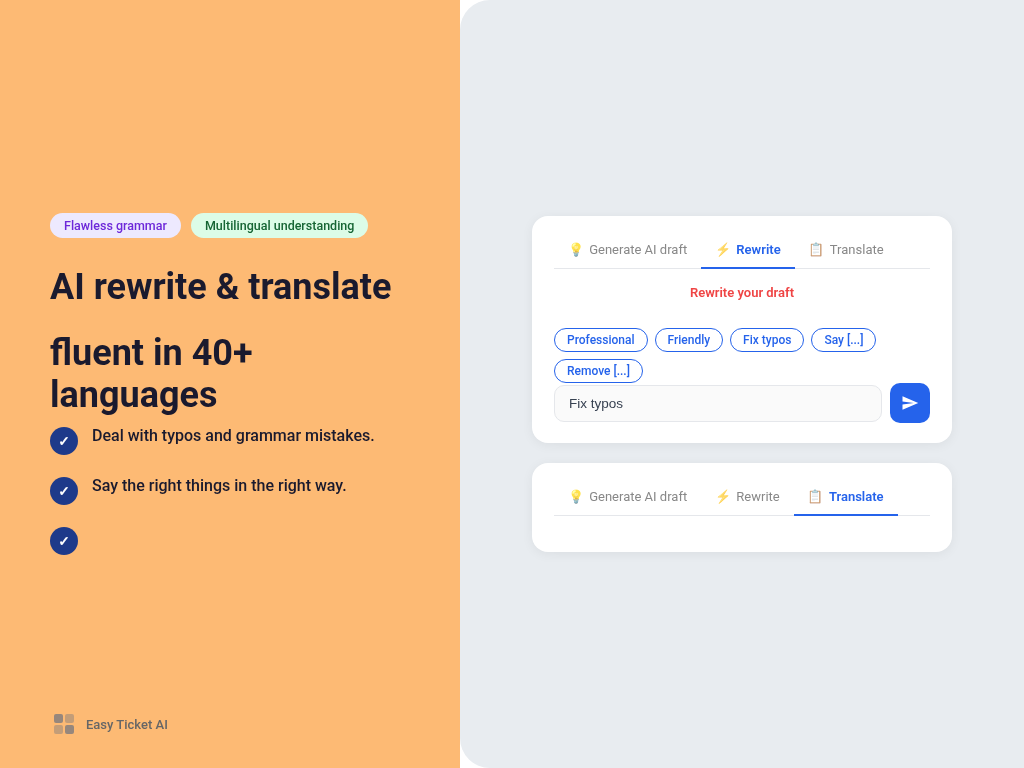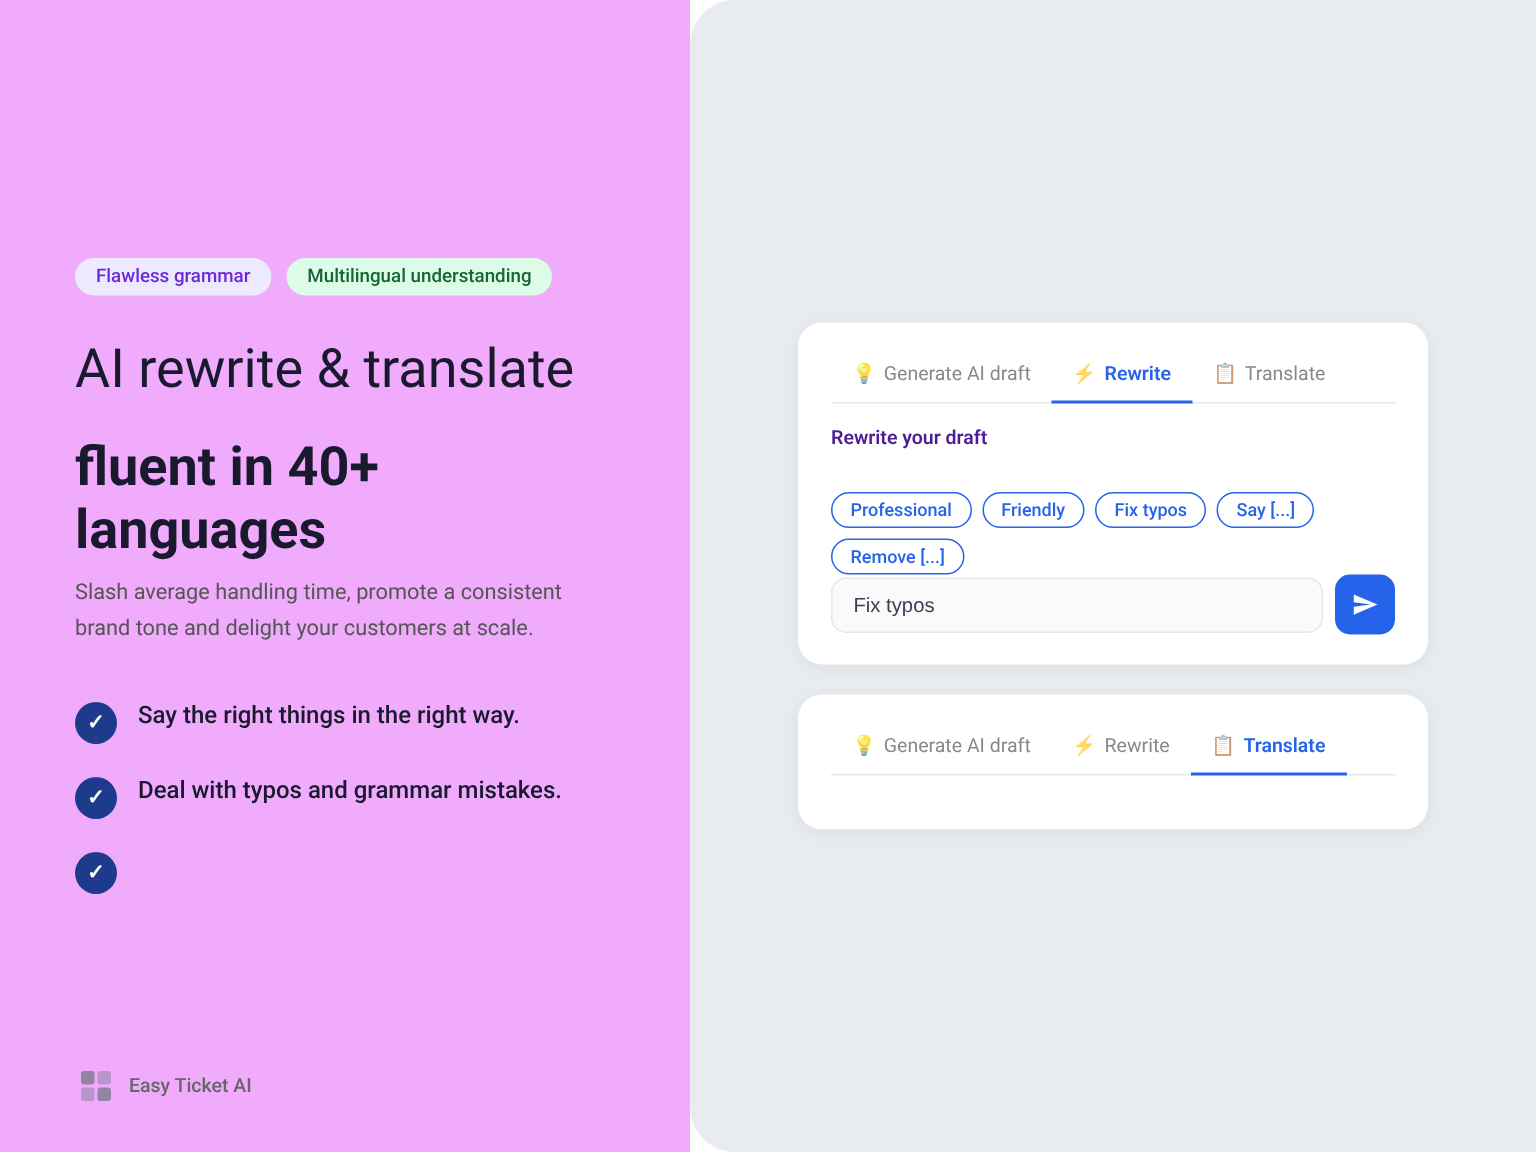--- a/index.html
+++ b/index.html
@@ -10,21 +10,21 @@
       height: 768px;
       overflow: hidden;
       display: flex;
     }
 
     
     .left-panel {
       width: 460px;
       min-width: 460px;
       height: 768px;
-      background: #f0abfc;
+      background: #fdba74;
       display: flex;
       flex-direction: column;
       justify-content: center;
       padding: 40px 50px;
       position: relative;
     }
 
     .badges {
       display: flex;
       gap: 10px;
@@ -43,21 +43,21 @@
       color: #6d28d9;
     }
 
     .badge-green {
       background: #dcfce7;
       color: #166534;
     }
 
     .main-title {
       font-size: 36px;
-      font-weight: 400;
+      font-weight: 700;
       color: #1a1a2e;
       line-height: 1.2;
       margin-bottom: 22px;
     }
 
     .main-subtitle {
       font-size: 36px;
       font-weight: 700;
       color: #1a1a2e;
       margin-bottom: 9px;
@@ -182,22 +182,23 @@
 
     .tab-icon {
       font-size: 13px;
       opacity: 0.7;
     }
 
     
     .section-label {
       font-size: 13px;
       font-weight: 600;
-      color: #4c1d95;
+      color: #ef4444;
       margin-bottom: 28px;
+      text-align: center;
     }
 
     .style-chips {
       display: flex;
       flex-wrap: wrap;
       gap: 7px;
     }
 
     .chip {
       padding: 4px 12px;
@@ -259,30 +260,29 @@
 
 <div class="left-panel">
   <div class="badges">
     <span class="badge badge-purple">Flawless grammar</span>
     <span class="badge badge-green">Multilingual understanding</span>
   </div>
 
   <div class="main-title">AI rewrite &amp; translate</div>
   <div class="main-subtitle">fluent in 40+ languages</div>
 
-  <p class="description">Slash average handling time, promote a consistent brand tone and delight your customers at scale.</p>
 
   <div class="features-list">
     <div class="feature-item">
       <div class="check-icon"></div>
-      <span class="feature-text">Say the right things in the right way.</span>
+      <span class="feature-text">Deal with typos and grammar mistakes.</span>
     </div>
     <div class="feature-item">
       <div class="check-icon"></div>
-      <span class="feature-text">Deal with typos and grammar mistakes.</span>
+      <span class="feature-text">Say the right things in the right way.</span>
     </div>
     <div class="feature-item">
       <div class="check-icon"></div>
     </div>
   </div>
 
   <div class="logo-area">
     <svg class="logo-icon" viewBox="0 0 28 28" fill="none">
       <rect x="4" y="4" width="9" height="9" rx="2" fill="#6b7280" opacity="0.7"></rect>
       <rect x="15" y="4" width="9" height="9" rx="2" fill="#6b7280" opacity="0.4"></rect>

